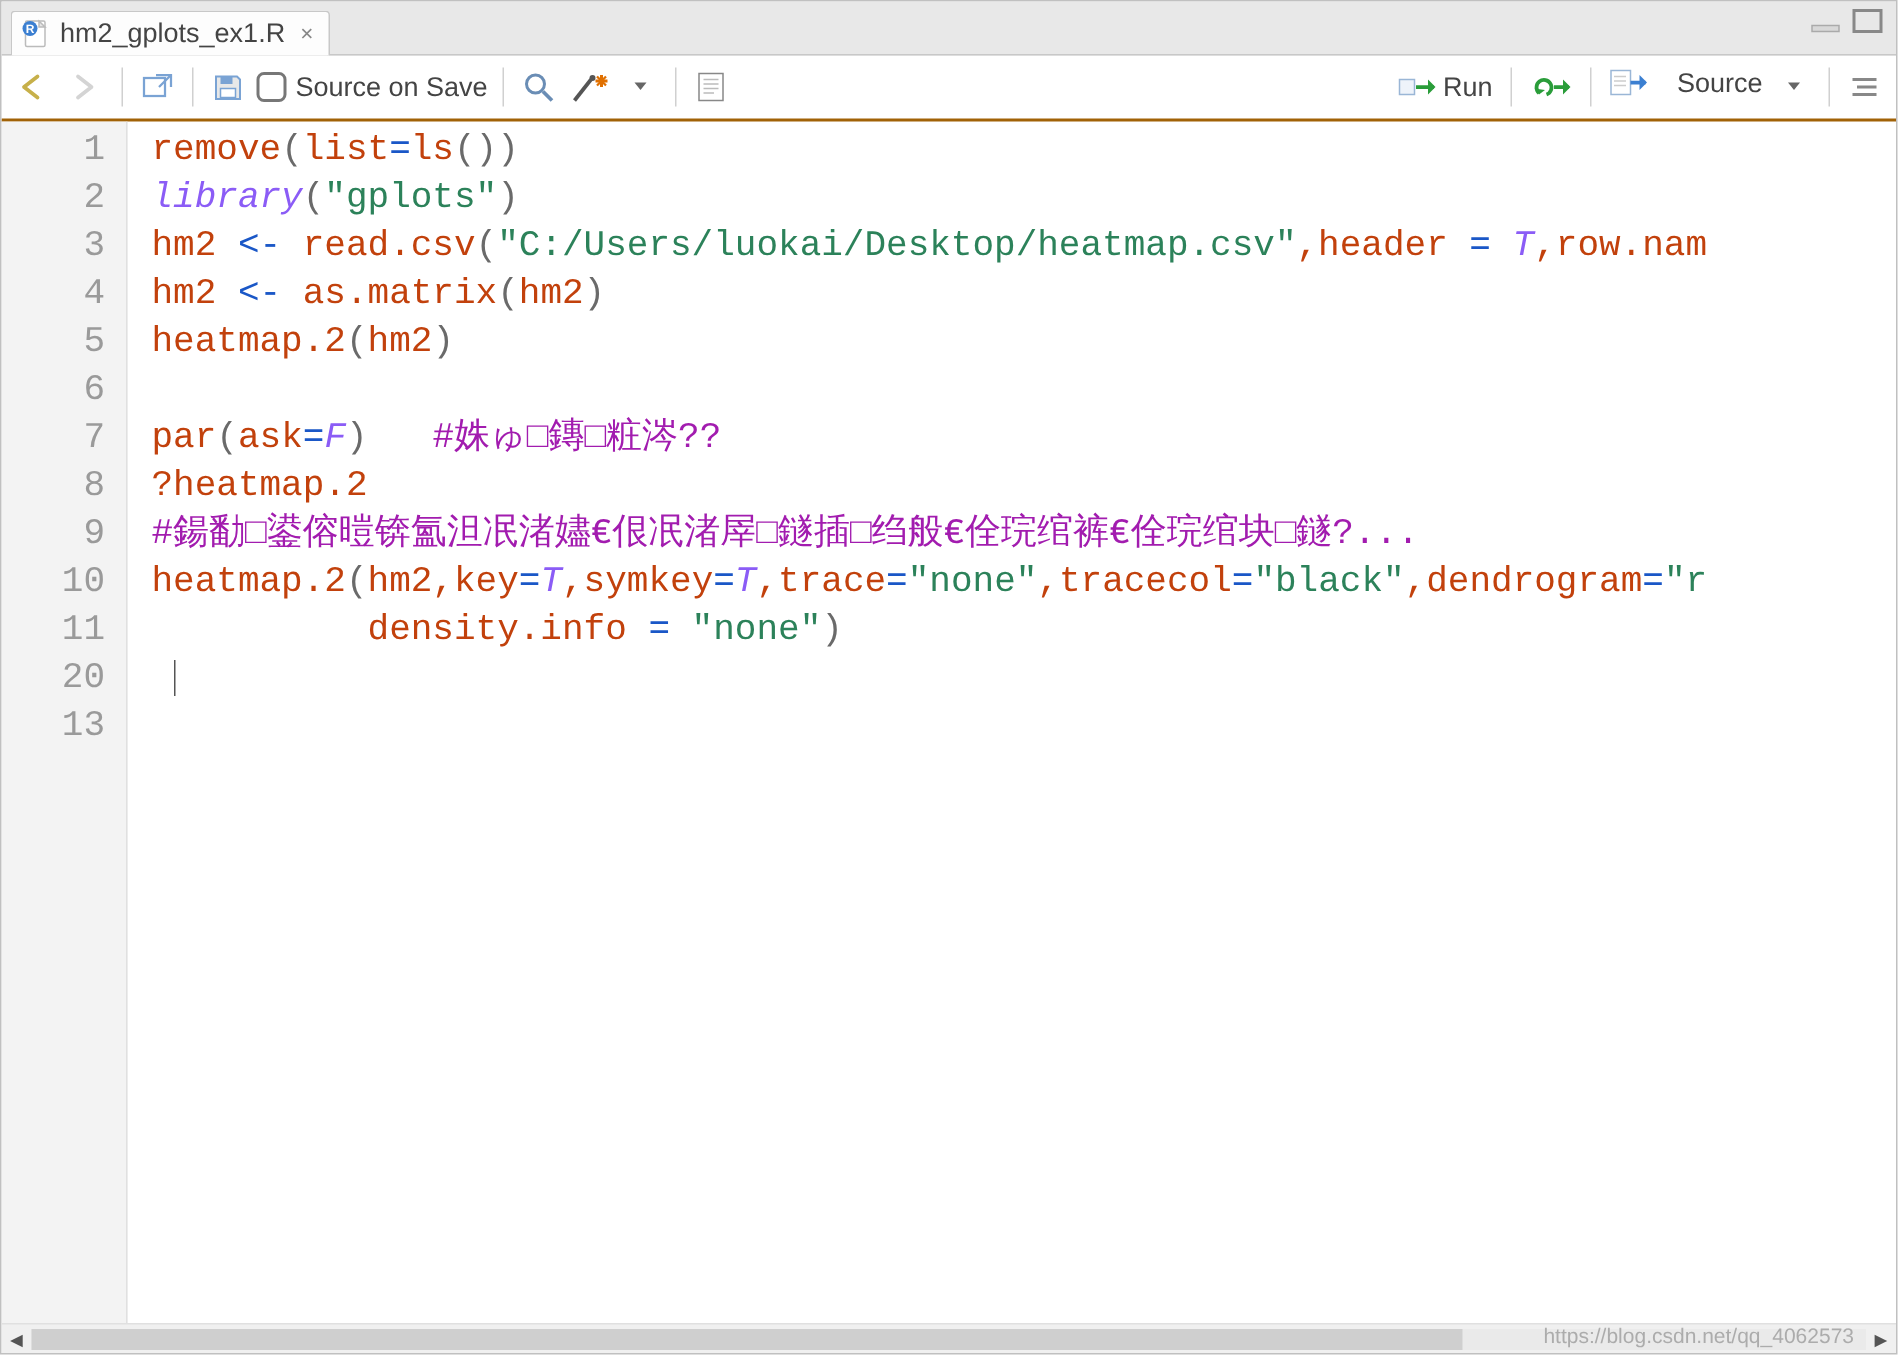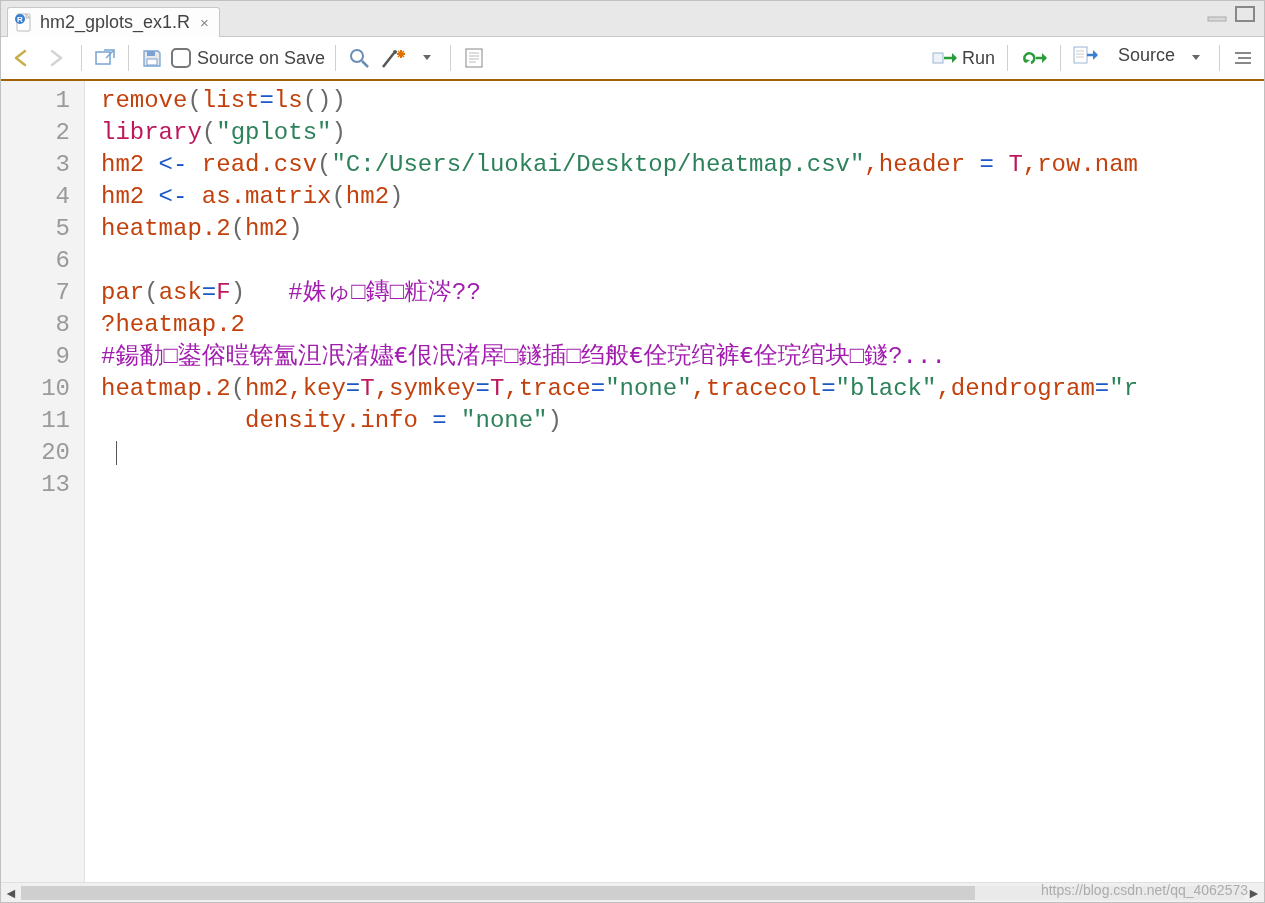--- a/index.html
+++ b/index.html
@@ -90,35 +90,35 @@
   }
   .code {
     padding: 4px 0 4px 16px;
     white-space: pre;
     color: #333;
     flex: 1;
     overflow-x: hidden;
     position: relative;
   }
   .code .row { height: 32px; }
-  .kw  { color: #be185d; }    
+  .kw  { color: #8b5cf6; font-style: italic; }    
   .str { color: #2c825a; }    
   .com { color: #a21caf; }    
   .eq  { color: #1a57c7; }
   .pun { color: #6a6a6a; }    
   .plain { color: #c2410c; }
   .scrollbar-h {
     height: 20px; background: #f0f0f0; display:flex; align-items:center;
     border-top:1px solid #e0e0e0;
   }
   .scrollbar-h .arrow { width:20px; text-align:center; color:#555; font-size:14px;}
   .scrollbar-h .track { flex:1; height:14px; background:#eaeaea; position:relative;}
   .scrollbar-h .thumb { position:absolute; left:0; width:78%; top:0; bottom:0; background:#cfcfcf;}
   .watermark {
-    position:absolute; right:16px; bottom:4px; color:rgba(120,120,120,0.55);
+    position:absolute; right:28px; bottom:4px; color:rgba(120,120,120,0.55);
     font-family: "Segoe UI", sans-serif; font-size:14px; pointer-events:none;text-align:center;
   }
   .footer {
     display:flex; flex-direction:column;
   }
   .cursorline::after{
     content:""; display:inline-block; width:1px; height:24px; background:#555; vertical-align:middle; margin-left:1px;
   }
 </style>
 </head>

